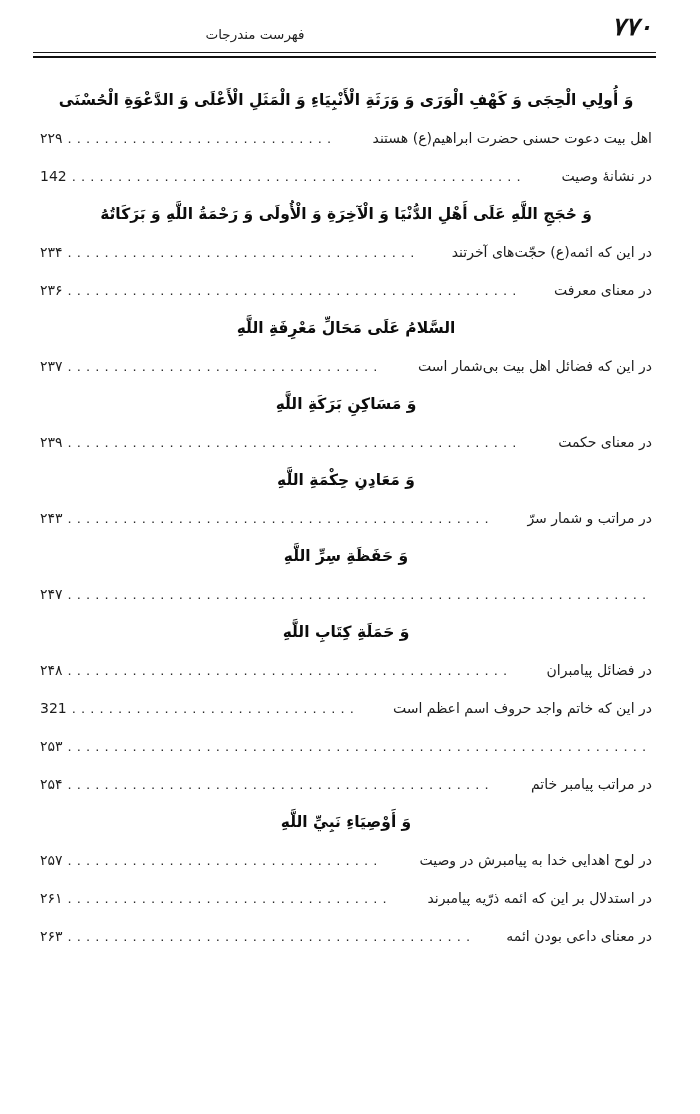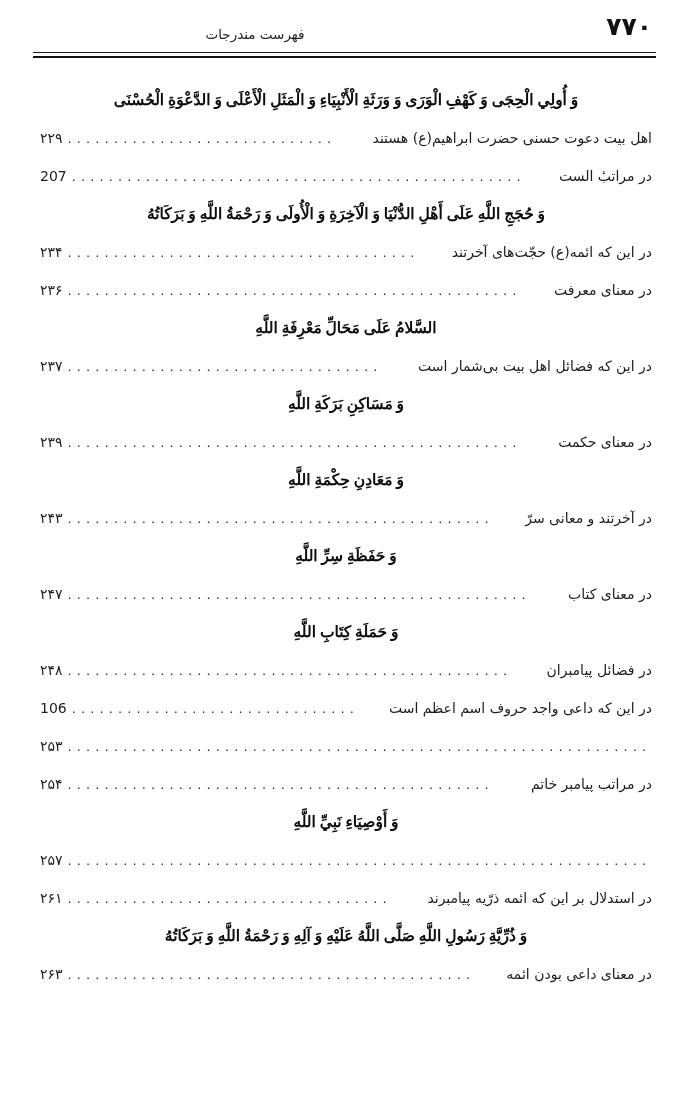--- a/index.html
+++ b/index.html
@@ -35,20 +35,21 @@
     color: #222;
   }
   .folio-number {
     position: absolute;
     top: 12px;
     right: 48px;
     font-size: 25px;
     font-weight: bold;
     color: #111;
     letter-spacing: 1px;
+    font-style: italic;
   }
   .double-rule {
     position: absolute;
     top: 52px;
     left: 33px;
     right: 44px;
     height: 3px;
     border-top: 1.5px solid #1a1a1a;
     border-bottom: 2.5px solid #111;
   }
@@ -60,21 +61,20 @@
     right: 48px;
   }
   .toc-heading {
     height: 38px;
     line-height: 38px;
     text-align: center;
     font-weight: bold;
     font-size: 15.5px;
     color: #0d0d0d;
     white-space: nowrap;
-    font-family: Liberation Serif, serif;
   }
   .toc-entry {
     height: 38px;
     display: flex;
     direction: rtl;
     align-items: baseline;
     line-height: 38px;
     font-size: 14px;
     color: #1c1c1c;
   }
@@ -116,23 +116,23 @@
   </div>
 
   <div class="toc" id="toc-list">
       <div class="toc-heading">وَ أُولِي الْحِجَى وَ كَهْفِ الْوَرَى وَ وَرَثَةِ الْأَنْبِيَاءِ وَ الْمَثَلِ الْأَعْلَى وَ الدَّعْوَةِ الْحُسْنَى</div>
       <div class="toc-entry">
         <span class="entry-title">اهل بیت دعوت حسنی حضرت ابراهیم(ع) هستند</span>
         <span class="entry-leader"></span>
         <span class="entry-page">۲۲۹</span>
       </div>
       <div class="toc-entry">
-        <span class="entry-title">در مراتبٔ الست</span>
-        <span class="entry-leader"></span>
-        <span class="entry-page">207</span>
+        <span class="entry-title">در نشانهٔ وصیت</span>
+        <span class="entry-leader"></span>
+        <span class="entry-page">142</span>
       </div>
       <div class="toc-heading">وَ حُجَجِ اللَّهِ عَلَى أَهْلِ الدُّنْيَا وَ الْآخِرَةِ وَ الْأُولَى وَ رَحْمَةُ اللَّهِ وَ بَرَكَاتُهُ</div>
       <div class="toc-entry">
         <span class="entry-title">در این که ائمه(ع) حجّت‌های آخرتند</span>
         <span class="entry-leader"></span>
         <span class="entry-page">۲۳۴</span>
       </div>
       <div class="toc-entry">
         <span class="entry-title">در معنای معرفت</span>
         <span class="entry-leader"></span>
@@ -145,61 +145,60 @@
         <span class="entry-page">۲۳۷</span>
       </div>
       <div class="toc-heading">وَ مَسَاكِنِ بَرَكَةِ اللَّهِ</div>
       <div class="toc-entry">
         <span class="entry-title">در معنای حکمت</span>
         <span class="entry-leader"></span>
         <span class="entry-page">۲۳۹</span>
       </div>
       <div class="toc-heading">وَ مَعَادِنِ حِكْمَةِ اللَّهِ</div>
       <div class="toc-entry">
-        <span class="entry-title">در آخرتند و معانی سرّ</span>
+        <span class="entry-title">در مراتب و شمار سرّ</span>
         <span class="entry-leader"></span>
         <span class="entry-page">۲۴۳</span>
       </div>
       <div class="toc-heading">وَ حَفَظَةِ سِرِّ اللَّهِ</div>
       <div class="toc-entry">
-        <span class="entry-title">در معنای کتاب</span>
         <span class="entry-leader"></span>
         <span class="entry-page">۲۴۷</span>
       </div>
       <div class="toc-heading">وَ حَمَلَةِ كِتَابِ اللَّهِ</div>
       <div class="toc-entry">
         <span class="entry-title">در فضائل پیامبران</span>
         <span class="entry-leader"></span>
         <span class="entry-page">۲۴۸</span>
       </div>
       <div class="toc-entry">
-        <span class="entry-title">در این که داعی واجد حروف اسم اعظم است</span>
-        <span class="entry-leader"></span>
-        <span class="entry-page">106</span>
+        <span class="entry-title">در این که خاتم واجد حروف اسم اعظم است</span>
+        <span class="entry-leader"></span>
+        <span class="entry-page">321</span>
       </div>
       <div class="toc-entry">
         <span class="entry-leader"></span>
         <span class="entry-page">۲۵۳</span>
       </div>
       <div class="toc-entry">
         <span class="entry-title">در مراتب پیامبر خاتم</span>
         <span class="entry-leader"></span>
         <span class="entry-page">۲۵۴</span>
       </div>
       <div class="toc-heading">وَ أَوْصِيَاءِ نَبِيِّ اللَّهِ</div>
       <div class="toc-entry">
+        <span class="entry-title">در لوح اهدایی خدا به پیامبرش در وصیت</span>
         <span class="entry-leader"></span>
         <span class="entry-page">۲۵۷</span>
       </div>
       <div class="toc-entry">
         <span class="entry-title">در استدلال بر این که ائمه ذرّیه پیامبرند</span>
         <span class="entry-leader"></span>
         <span class="entry-page">۲۶۱</span>
       </div>
-      <div class="toc-heading">وَ ذُرِّيَّةِ رَسُولِ اللَّهِ صَلَّى اللَّهُ عَلَيْهِ وَ آلِهِ وَ رَحْمَةُ اللَّهِ وَ بَرَكَاتُهُ</div>
       <div class="toc-entry">
         <span class="entry-title">در معنای داعی بودن ائمه</span>
         <span class="entry-leader"></span>
         <span class="entry-page">۲۶۳</span>
       </div>
     </div>
 
 </div>
 
 </body></html>

